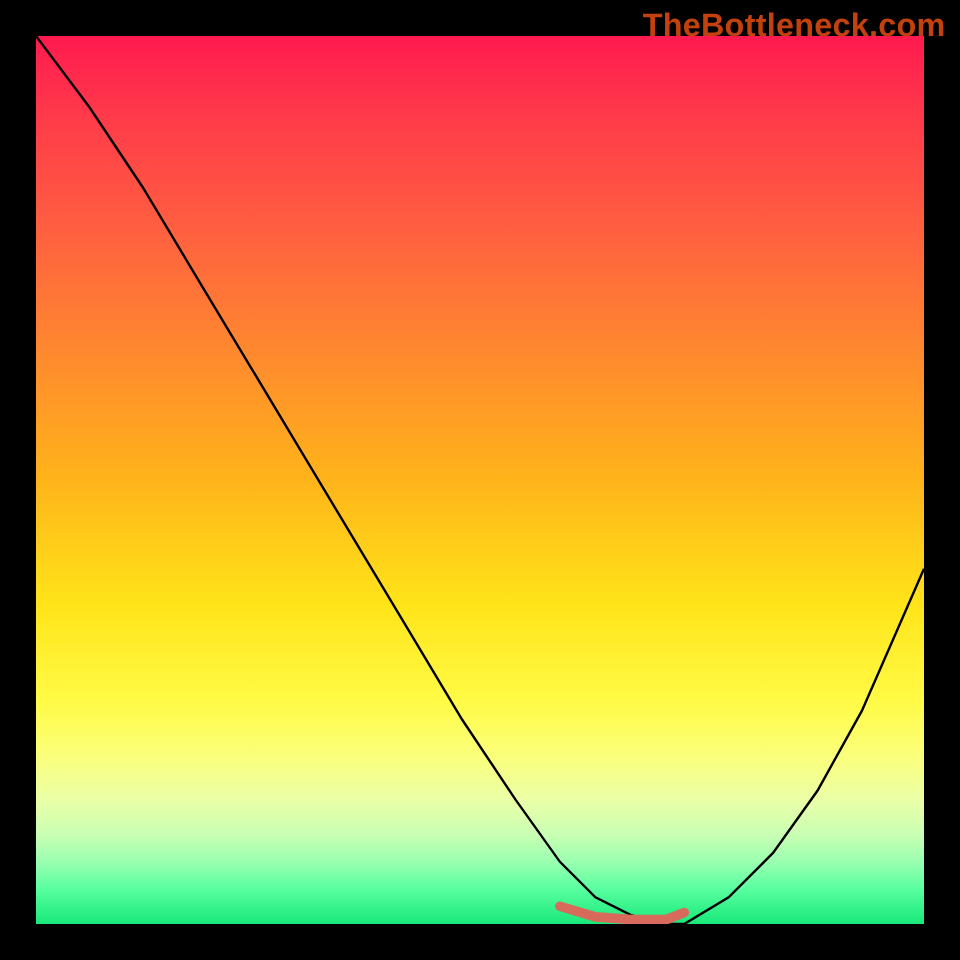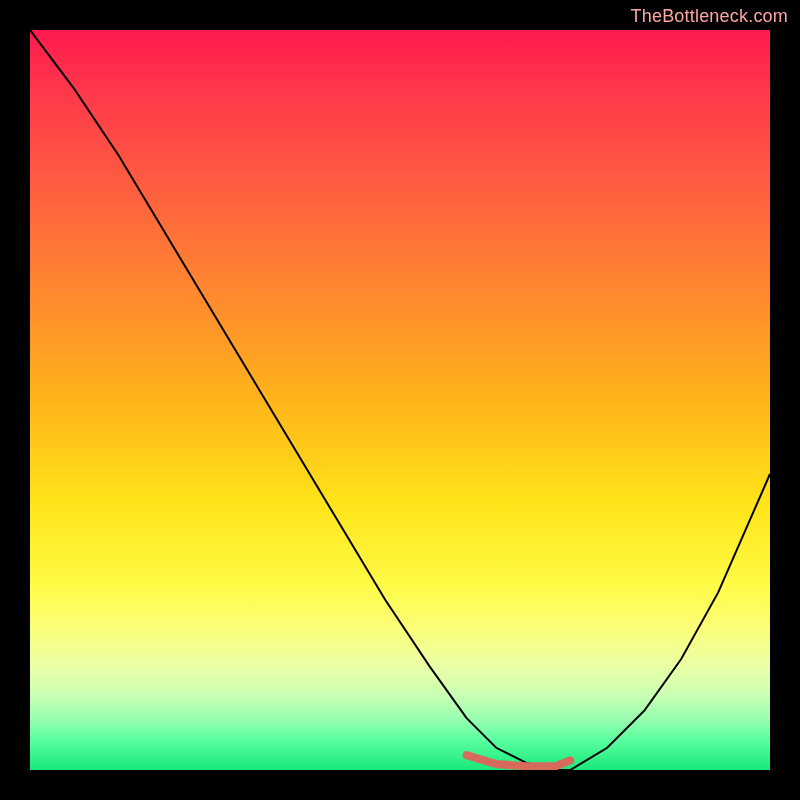--- a/index.html
+++ b/index.html
@@ -14,23 +14,23 @@
   .frame {
     position: relative;
     width: 800px;
     height: 800px;
     background: #000;
   }
   .watermark {
     position: absolute;
     top: 6px;
     right: 12px;
-    color: #fca5a5;
-    font-size: 18px;
-    font-weight: 400;
+    color: #c2410c;
+    font-size: 27px;
+    font-weight: 700;
     letter-spacing: 0.2px;
     z-index: 20;
   }
   .plot-area {
     position: absolute;
     left: 30px;
     top: 30px;
     width: 740px;
     height: 740px;
     overflow: hidden;

